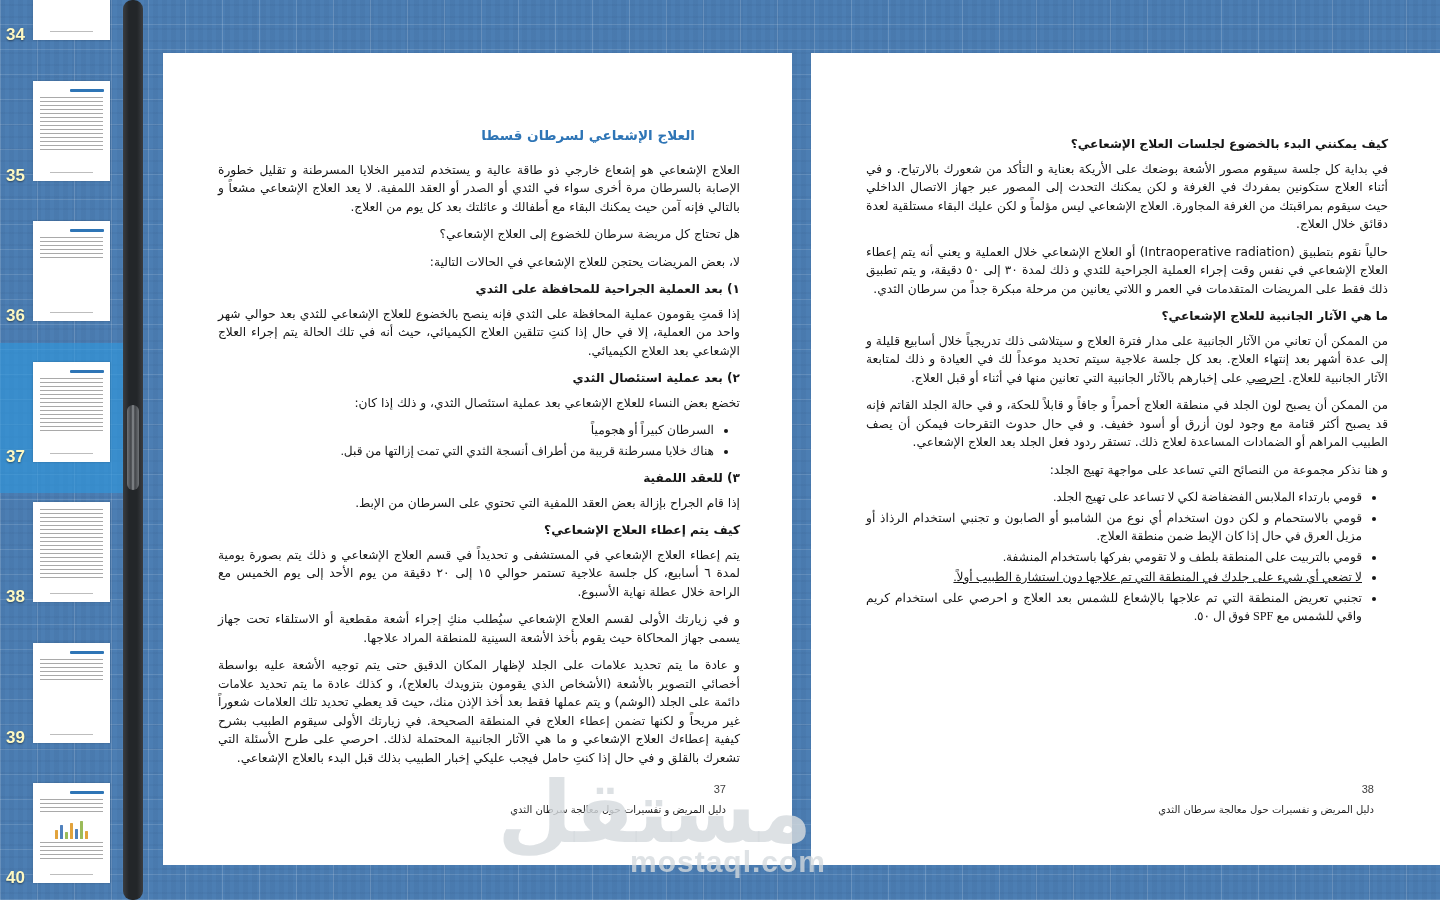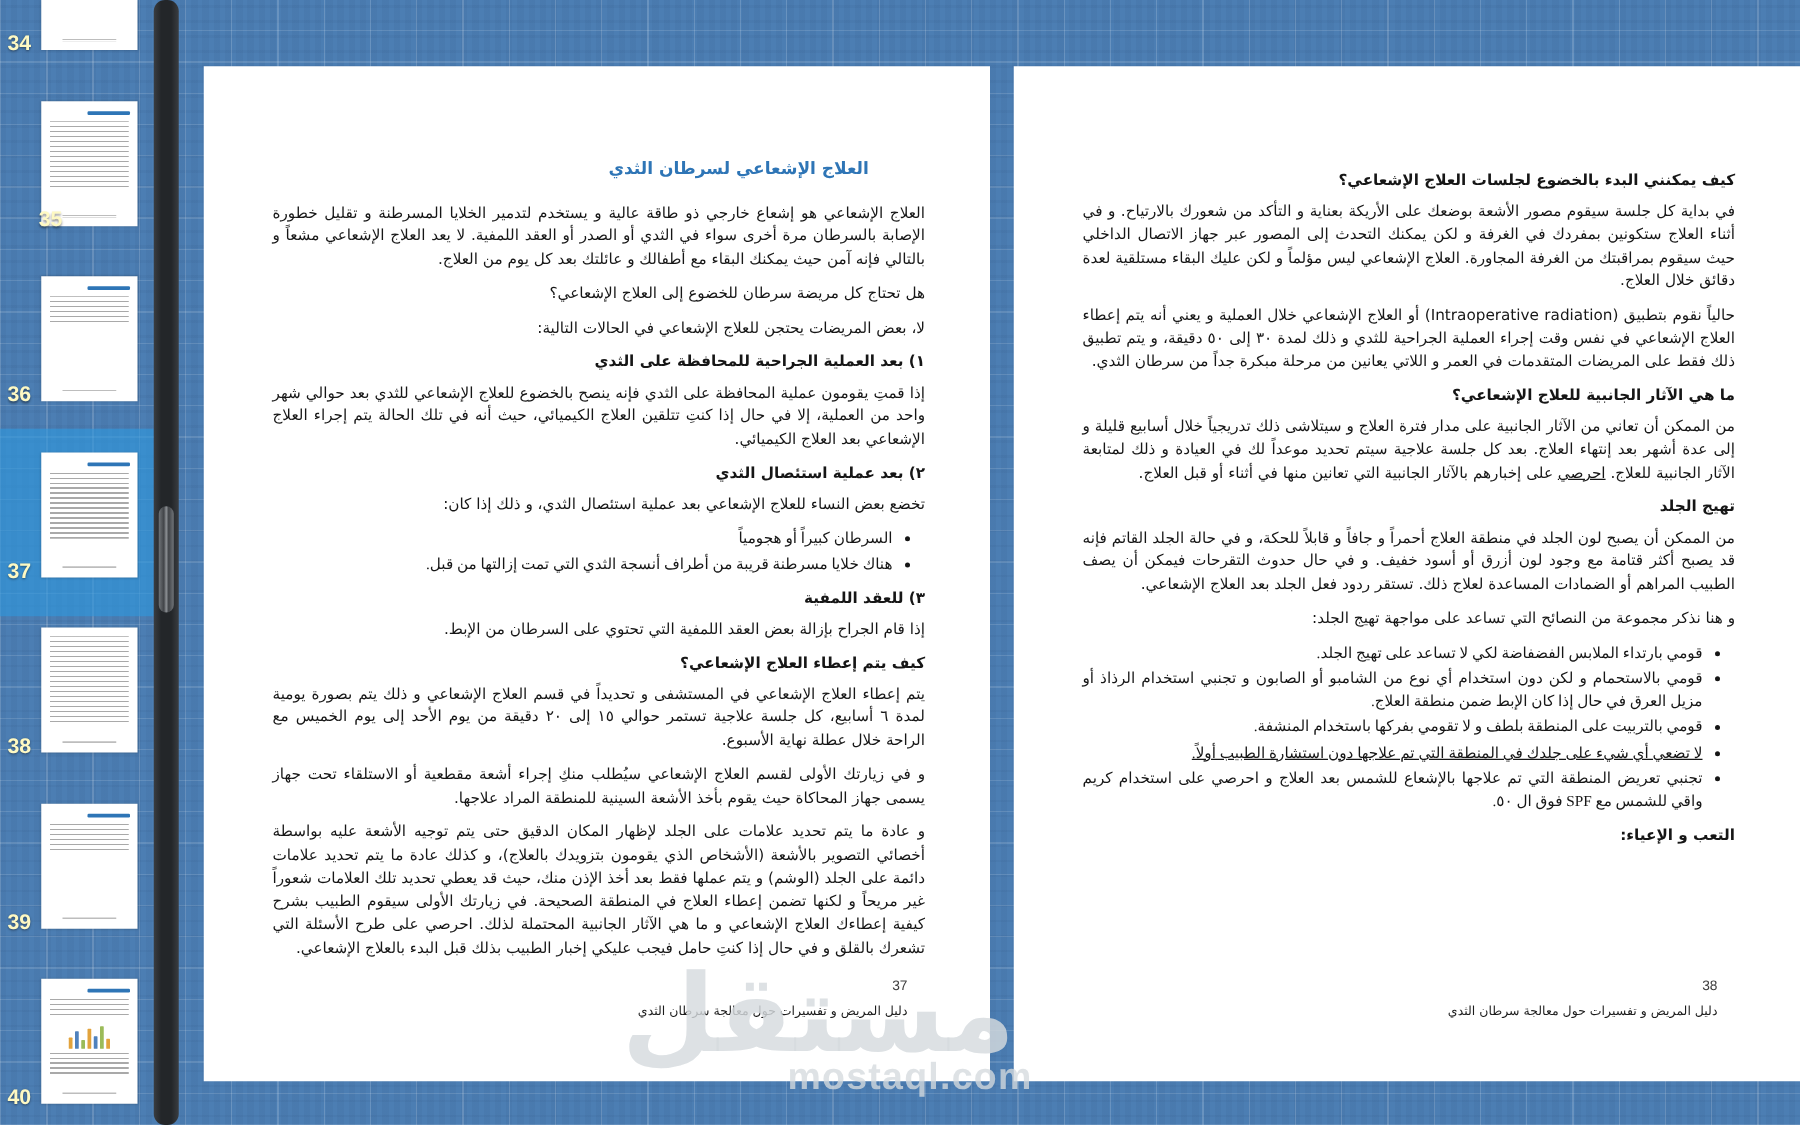--- a/index.html
+++ b/index.html
@@ -96,21 +96,21 @@
     <div id="thumbs">
         <div class="thumb" style="top: 0px; height: 40px;">
           <div class="t-foot"></div>
         </div>
         <div class="t-label" style="top: 25px;">34</div>
         <div class="thumb" style="top: 81px; height: 100px;">
           <div class="t-head"></div>
           <div class="t-lines" style="height:62%"></div>
           <div class="t-foot"></div>
         </div>
-        <div class="t-label" style="top: 166px; margin-left: 25px;">35</div>
+        <div class="t-label" style="top: 166px;">35</div>
         <div class="thumb" style="top: 221px; height: 100px;">
           <div class="t-head"></div>
           <div class="t-lines" style="height:27%"></div>
           <div class="t-foot"></div>
         </div>
         <div class="t-label" style="top: 306px;">36</div>
         <div class="thumb" style="top: 362px; height: 100px;">
           <div class="t-head"></div>
           <div class="t-lines" style="height:62%"></div>
           <div class="t-foot"></div>
@@ -145,21 +145,21 @@
         <div class="t-label" style="top: 868px;">40</div>
       </div>
   </div>
 
   <div class="scroll-strip">
     <div class="scroll-thumb"></div>
   </div>
 
   <div class="page page-left">
     <div class="content">
-      <div class="doc-title">العلاج الإشعاعي لسرطان الثدي</div>
+      <div class="doc-title">العلاج الإشعاعي لسرطان قسطا</div>
       <div id="left-blocks">
           <div class="doc-p">العلاج الإشعاعي هو إشعاع خارجي ذو طاقة عالية و يستخدم لتدمير الخلايا المسرطنة و تقليل خطورة الإصابة بالسرطان مرة أخرى سواء في الثدي أو الصدر أو العقد اللمفية. لا يعد العلاج الإشعاعي مشعاً و بالتالي فإنه آمن حيث يمكنك البقاء مع أطفالك و عائلتك بعد كل يوم من العلاج.</div>
           <div class="doc-p">هل تحتاج كل مريضة سرطان للخضوع إلى العلاج الإشعاعي؟</div>
           <div class="doc-p">لا، بعض المريضات يحتجن للعلاج الإشعاعي في الحالات التالية:</div>
           <div class="doc-h">١) بعد العملية الجراحية للمحافظة على الثدي</div>
           <div class="doc-p">إذا قمتِ يقومون عملية المحافظة على الثدي فإنه ينصح بالخضوع للعلاج الإشعاعي للثدي بعد حوالي شهر واحد من العملية، إلا في حال إذا كنتِ تتلقين العلاج الكيميائي، حيث أنه في تلك الحالة يتم إجراء العلاج الإشعاعي بعد العلاج الكيميائي.</div>
           <div class="doc-h">٢) بعد عملية استئصال الثدي</div>
           <div class="doc-p">تخضع بعض النساء للعلاج الإشعاعي بعد عملية استئصال الثدي، و ذلك إذا كان:</div>
           <ul class="doc-ul">
             <li>السرطان كبيراً أو هجومياً</li>
@@ -178,31 +178,29 @@
   </div>
 
   <div class="page page-right">
     <div class="content">
       <div id="right-blocks">
           <div class="doc-h">كيف يمكنني البدء بالخضوع لجلسات العلاج الإشعاعي؟</div>
           <div class="doc-p">في بداية كل جلسة سيقوم مصور الأشعة بوضعك على الأريكة بعناية و التأكد من شعورك بالارتياح. و في أثناء العلاج ستكونين بمفردك في الغرفة و لكن يمكنك التحدث إلى المصور عبر جهاز الاتصال الداخلي حيث سيقوم بمراقبتك من الغرفة المجاورة. العلاج الإشعاعي ليس مؤلماً و لكن عليك البقاء مستلقية لعدة دقائق خلال العلاج.</div>
           <div class="doc-p">حالياً نقوم بتطبيق (Intraoperative radiation) أو العلاج الإشعاعي خلال العملية و يعني أنه يتم إعطاء العلاج الإشعاعي في نفس وقت إجراء العملية الجراحية للثدي و ذلك لمدة ٣٠ إلى ٥٠ دقيقة، و يتم تطبيق ذلك فقط على المريضات المتقدمات في العمر و اللاتي يعانين من مرحلة مبكرة جداً من سرطان الثدي.</div>
           <div class="doc-h">ما هي الآثار الجانبية للعلاج الإشعاعي؟</div>
           <div class="doc-p"><span>من الممكن أن تعاني من الآثار الجانبية على مدار فترة العلاج و سيتلاشى ذلك تدريجياً خلال أسابيع قليلة و إلى عدة أشهر بعد إنتهاء العلاج. بعد كل جلسة علاجية سيتم تحديد موعداً لك في العيادة و ذلك لمتابعة الآثار الجانبية للعلاج. </span><span class="u">احرصي</span><span> على إخبارهم بالآثار الجانبية التي تعانين منها في أثناء أو قبل العلاج.</span></div>
-          <div class="doc-h">تهيج الجلد</div>
           <div class="doc-p">من الممكن أن يصبح لون الجلد في منطقة العلاج أحمراً و جافاً و قابلاً للحكة، و في حالة الجلد القاتم فإنه قد يصبح أكثر قتامة مع وجود لون أزرق أو أسود خفيف. و في حال حدوث التقرحات فيمكن أن يصف الطبيب المراهم أو الضمادات المساعدة لعلاج ذلك. تستقر ردود فعل الجلد بعد العلاج الإشعاعي.</div>
           <div class="doc-p">و هنا نذكر مجموعة من النصائح التي تساعد على مواجهة تهيج الجلد:</div>
           <ul class="doc-ul">
             <li>قومي بارتداء الملابس الفضفاضة لكي لا تساعد على تهيج الجلد.</li>
             <li>قومي بالاستحمام و لكن دون استخدام أي نوع من الشامبو أو الصابون و تجنبي استخدام الرذاذ أو مزيل العرق في حال إذا كان الإبط ضمن منطقة العلاج.</li>
             <li>قومي بالتربيت على المنطقة بلطف و لا تقومي بفركها باستخدام المنشفة.</li>
             <li class="u">لا تضعي أي شيء على جلدك في المنطقة التي تم علاجها دون استشارة الطبيب أولاً.</li>
             <li>تجنبي تعريض المنطقة التي تم علاجها بالإشعاع للشمس بعد العلاج و احرصي على استخدام كريم واقي للشمس مع SPF فوق ال ٥٠.</li>
           </ul>
-          <div class="doc-h">التعب و الإعياء:</div>
         </div>
     </div>
     <div class="pagenum">38</div>
     <div class="pagefoot">دليل المريض و تفسيرات حول معالجة سرطان الثدي</div>
   </div>
 
   <div class="watermark">
     <div class="wm-ar">مستقل</div>
     <div class="wm-en">mostaql.com</div>
   </div>

